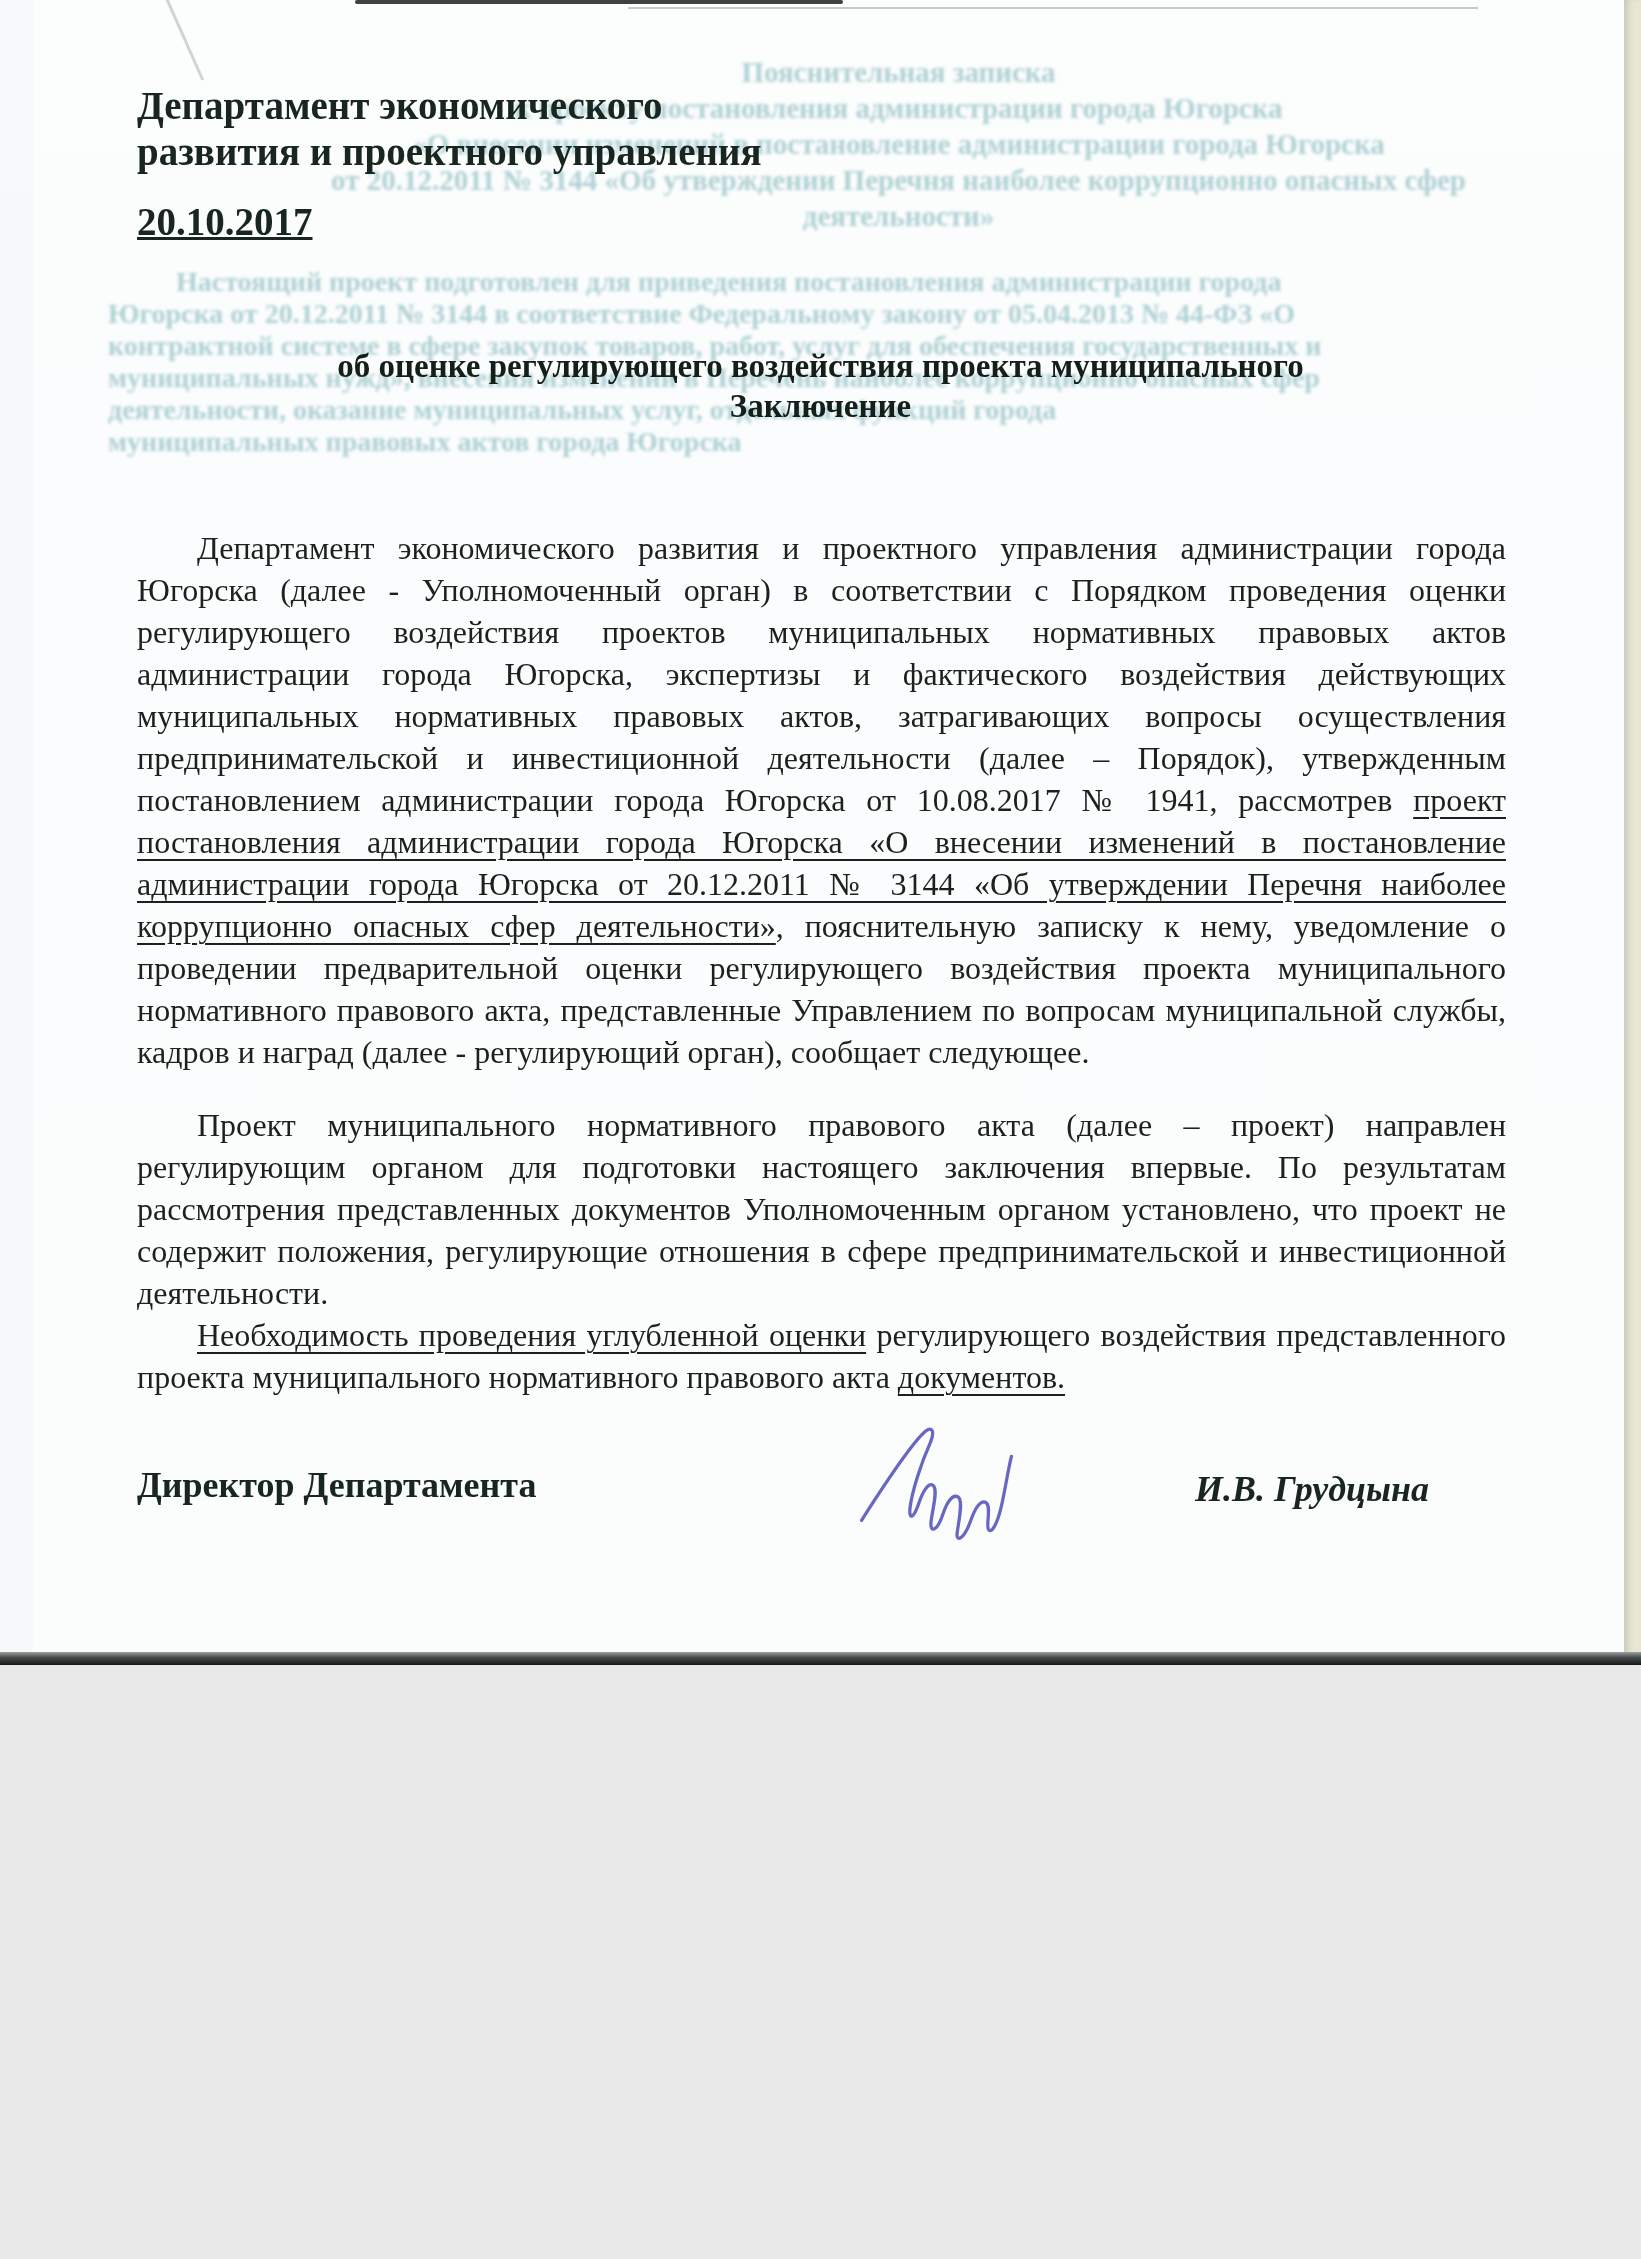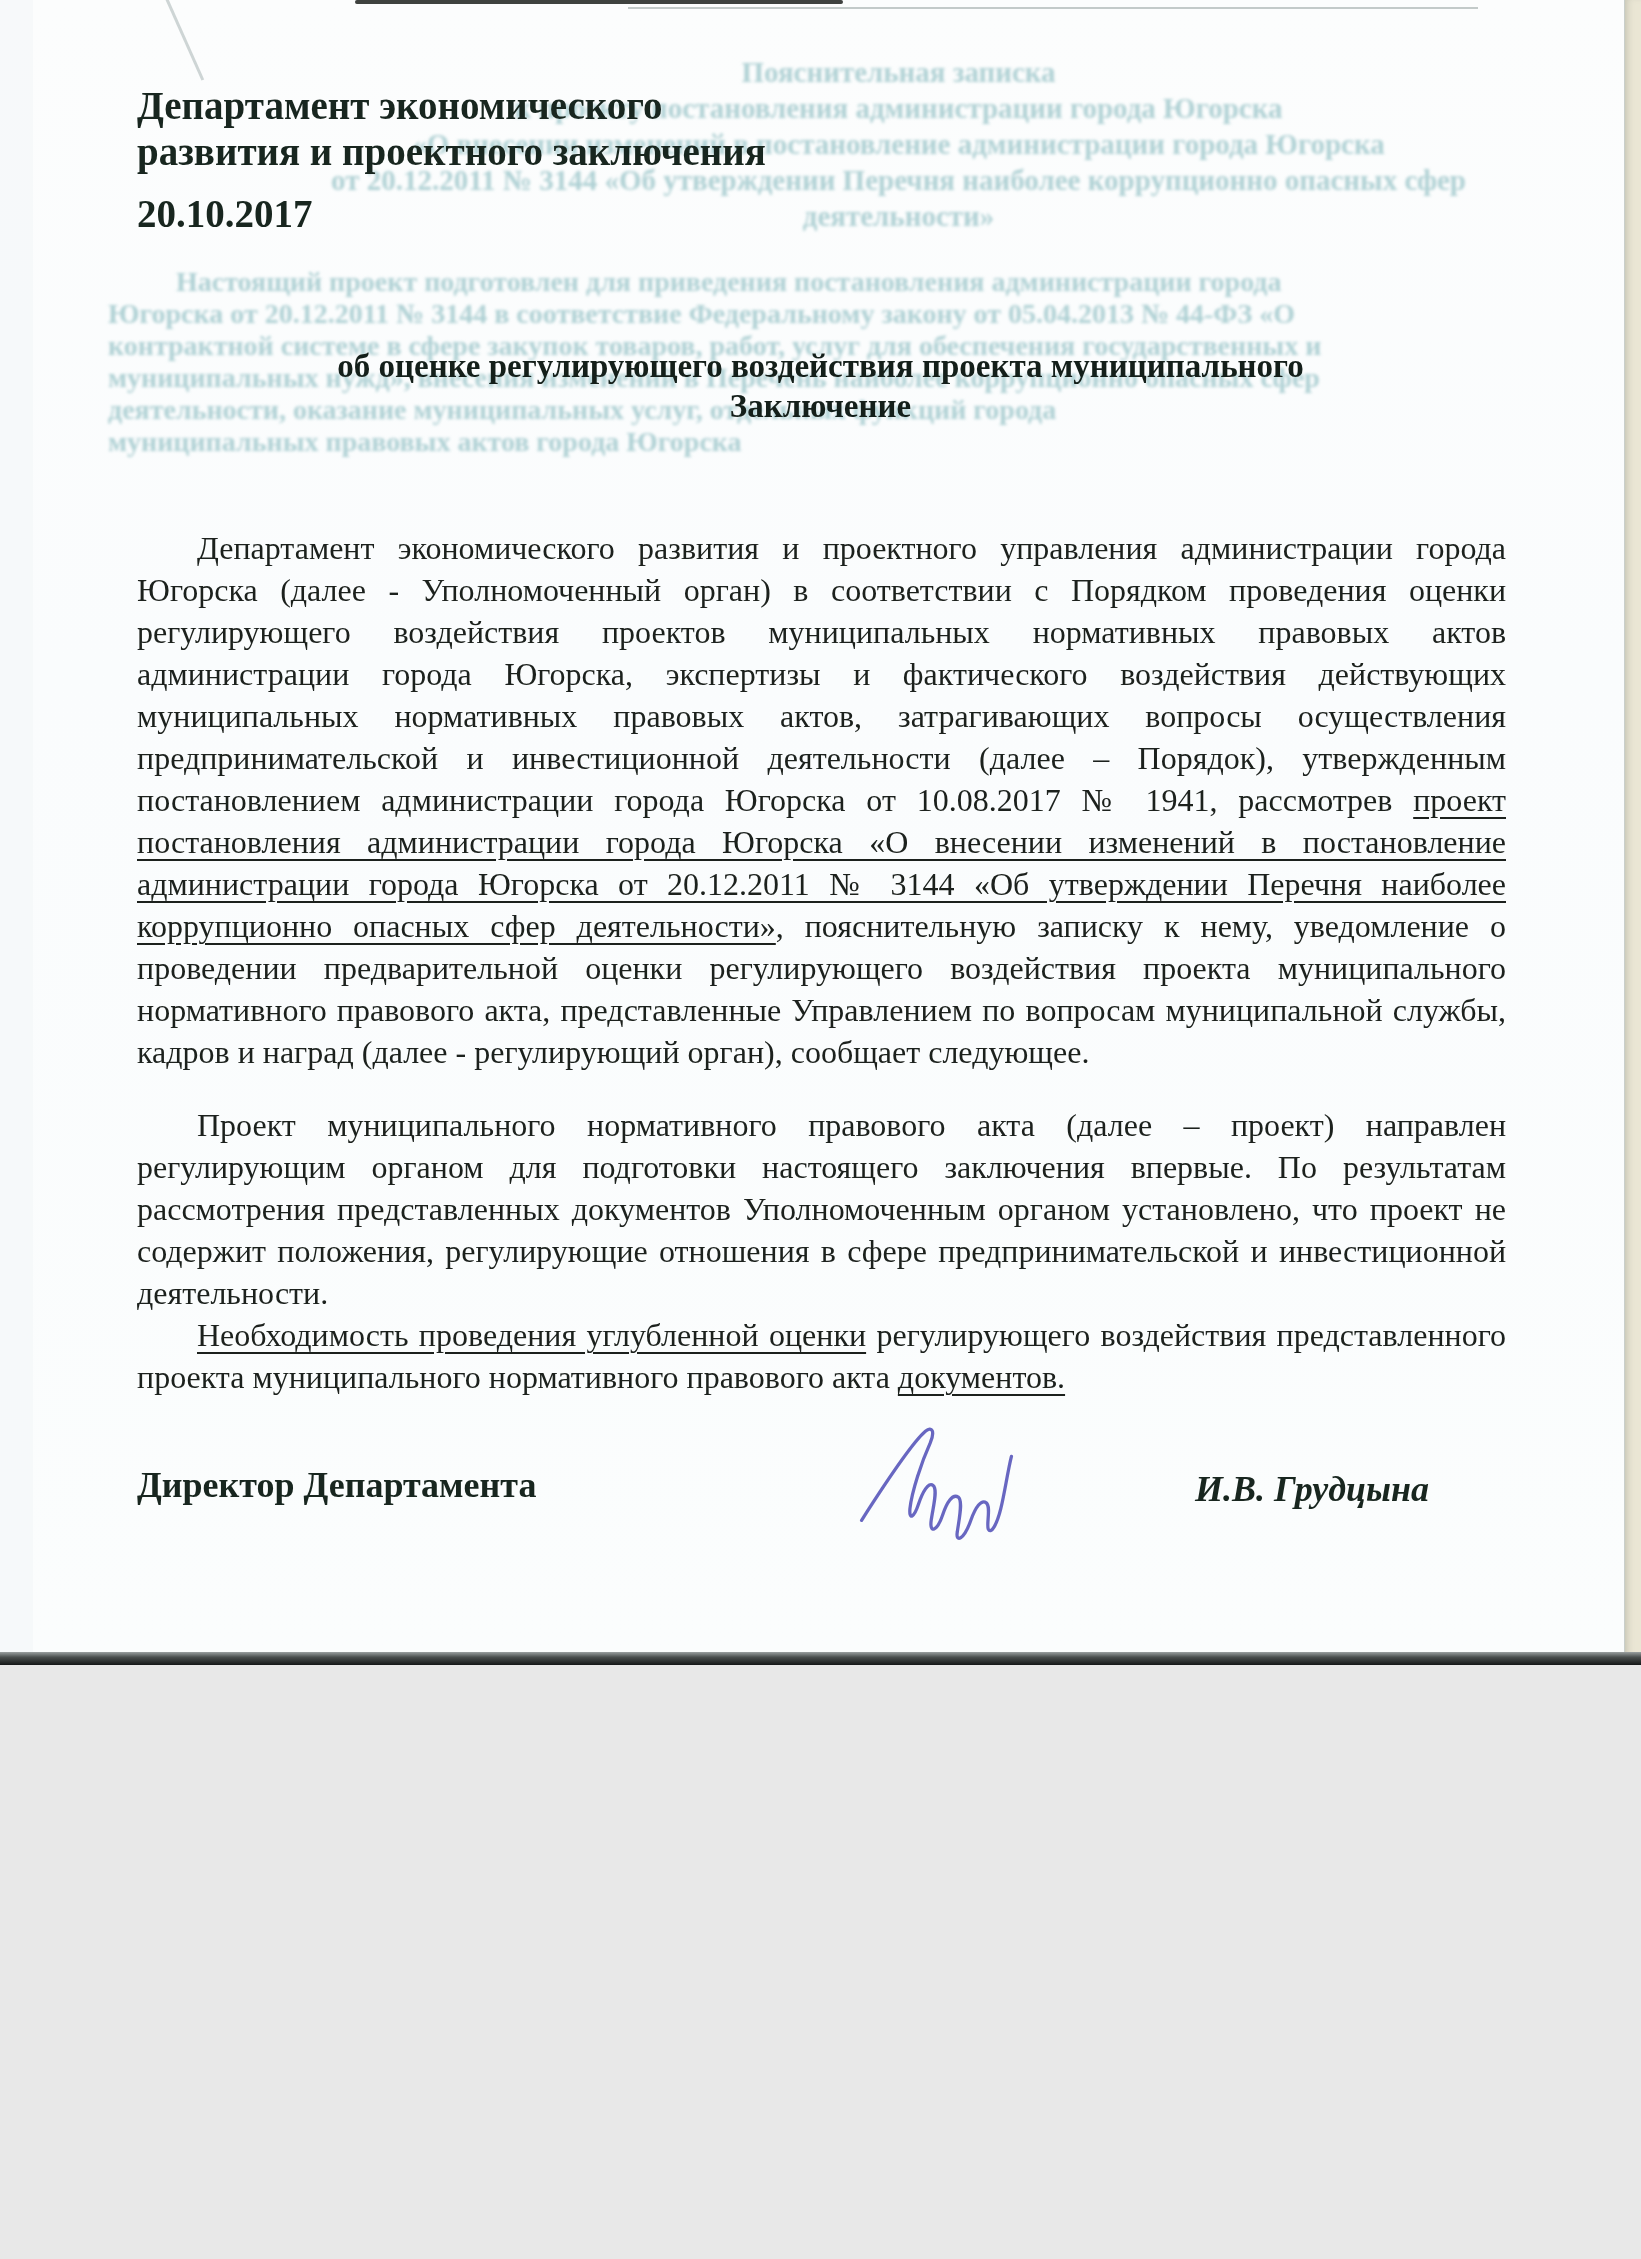--- a/index.html
+++ b/index.html
@@ -55,22 +55,22 @@
   }
   .ghost-mid div{white-space:nowrap;overflow:hidden;}
   .ghost-mid .ind{padding-left:68px;}
 
   
   .header-org{
     position:absolute;left:137px;top:83px;
     font-size:39px;font-weight:bold;line-height:46px;color:#18261f;
   }
   .header-date{
-    position:absolute;left:137px;top:191px;
-    font-size:39px;font-weight:bold;color:#18261f;
+    position:absolute;left:137px;top:199px;
+    font-size:39px;font-weight:bold;color:#18261f;text-decoration:underline;
   }
   .doc-title{
     position:absolute;left:137px;top:346px;width:1367px;
     text-align:center;font-size:33px;font-weight:bold;line-height:40px;color:#141f1a;
   }
   .body-text{
     position:absolute;left:137px;top:527px;width:1369px;
     font-size:32px;line-height:42px;text-align:justify;color:#1c211d;
   }
   .body-text p{margin:0;text-indent:60px;}
@@ -108,21 +108,21 @@
     <div class="ind">Настоящий проект подготовлен для приведения постановления администрации города</div>
     <div>Югорска от 20.12.2011 № 3144 в соответствие Федеральному закону от 05.04.2013 № 44-ФЗ «О</div>
     <div>контрактной системе в сфере закупок товаров, работ, услуг для обеспечения государственных и</div>
     <div>муниципальных нужд», внесения изменений в Перечень наиболее коррупционно опасных сфер</div>
     <div>деятельности, оказание муниципальных услуг, отдельных функций города</div>
     <div>муниципальных правовых актов города Югорска</div>
   </div>
 
   <div class="header-org">
     <div>Департамент экономического</div>
-    <div>развития и проектного заключения</div>
+    <div>развития и проектного управления</div>
   </div>
   <div class="header-date">20.10.2017</div>
 
   <div class="doc-title">
     <div>об оценке регулирующего воздействия проекта муниципального</div>
     <div>Заключение</div>
   </div>
 
   <div class="body-text">
     <p><span>Департамент экономического развития и проектного управления администрации города Югорска (далее - Уполномоченный орган) в соответствии с Порядком проведения оценки регулирующего воздействия проектов муниципальных нормативных правовых актов администрации города Югорска, экспертизы и фактического воздействия действующих муниципальных нормативных правовых актов, затрагивающих вопросы осуществления предпринимательской и инвестиционной деятельности (далее – Порядок), утвержденным постановлением администрации города Югорска от 10.08.2017 № 1941, рассмотрев </span><span class="u">проект постановления администрации города Югорска «О внесении изменений в постановление администрации города Югорска от 20.12.2011 № 3144 «Об утверждении Перечня наиболее коррупционно опасных сфер деятельности»</span><span>, пояснительную записку к нему, уведомление о проведении предварительной оценки регулирующего воздействия  проекта муниципального нормативного правового акта, представленные  Управлением по вопросам муниципальной службы, кадров и наград (далее - регулирующий орган), сообщает следующее.</span></p>

